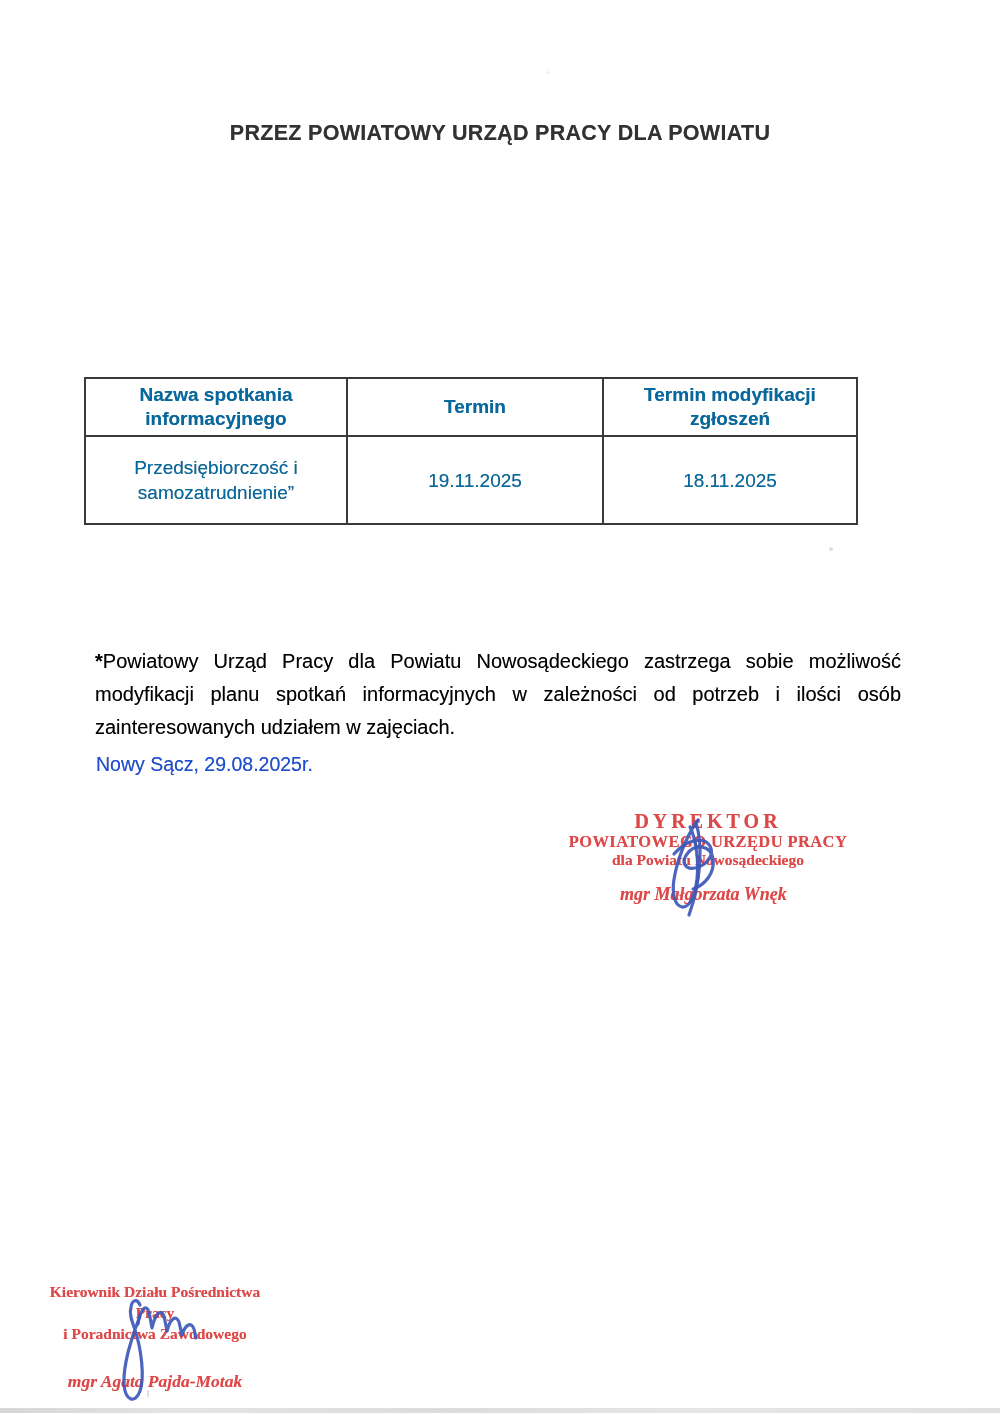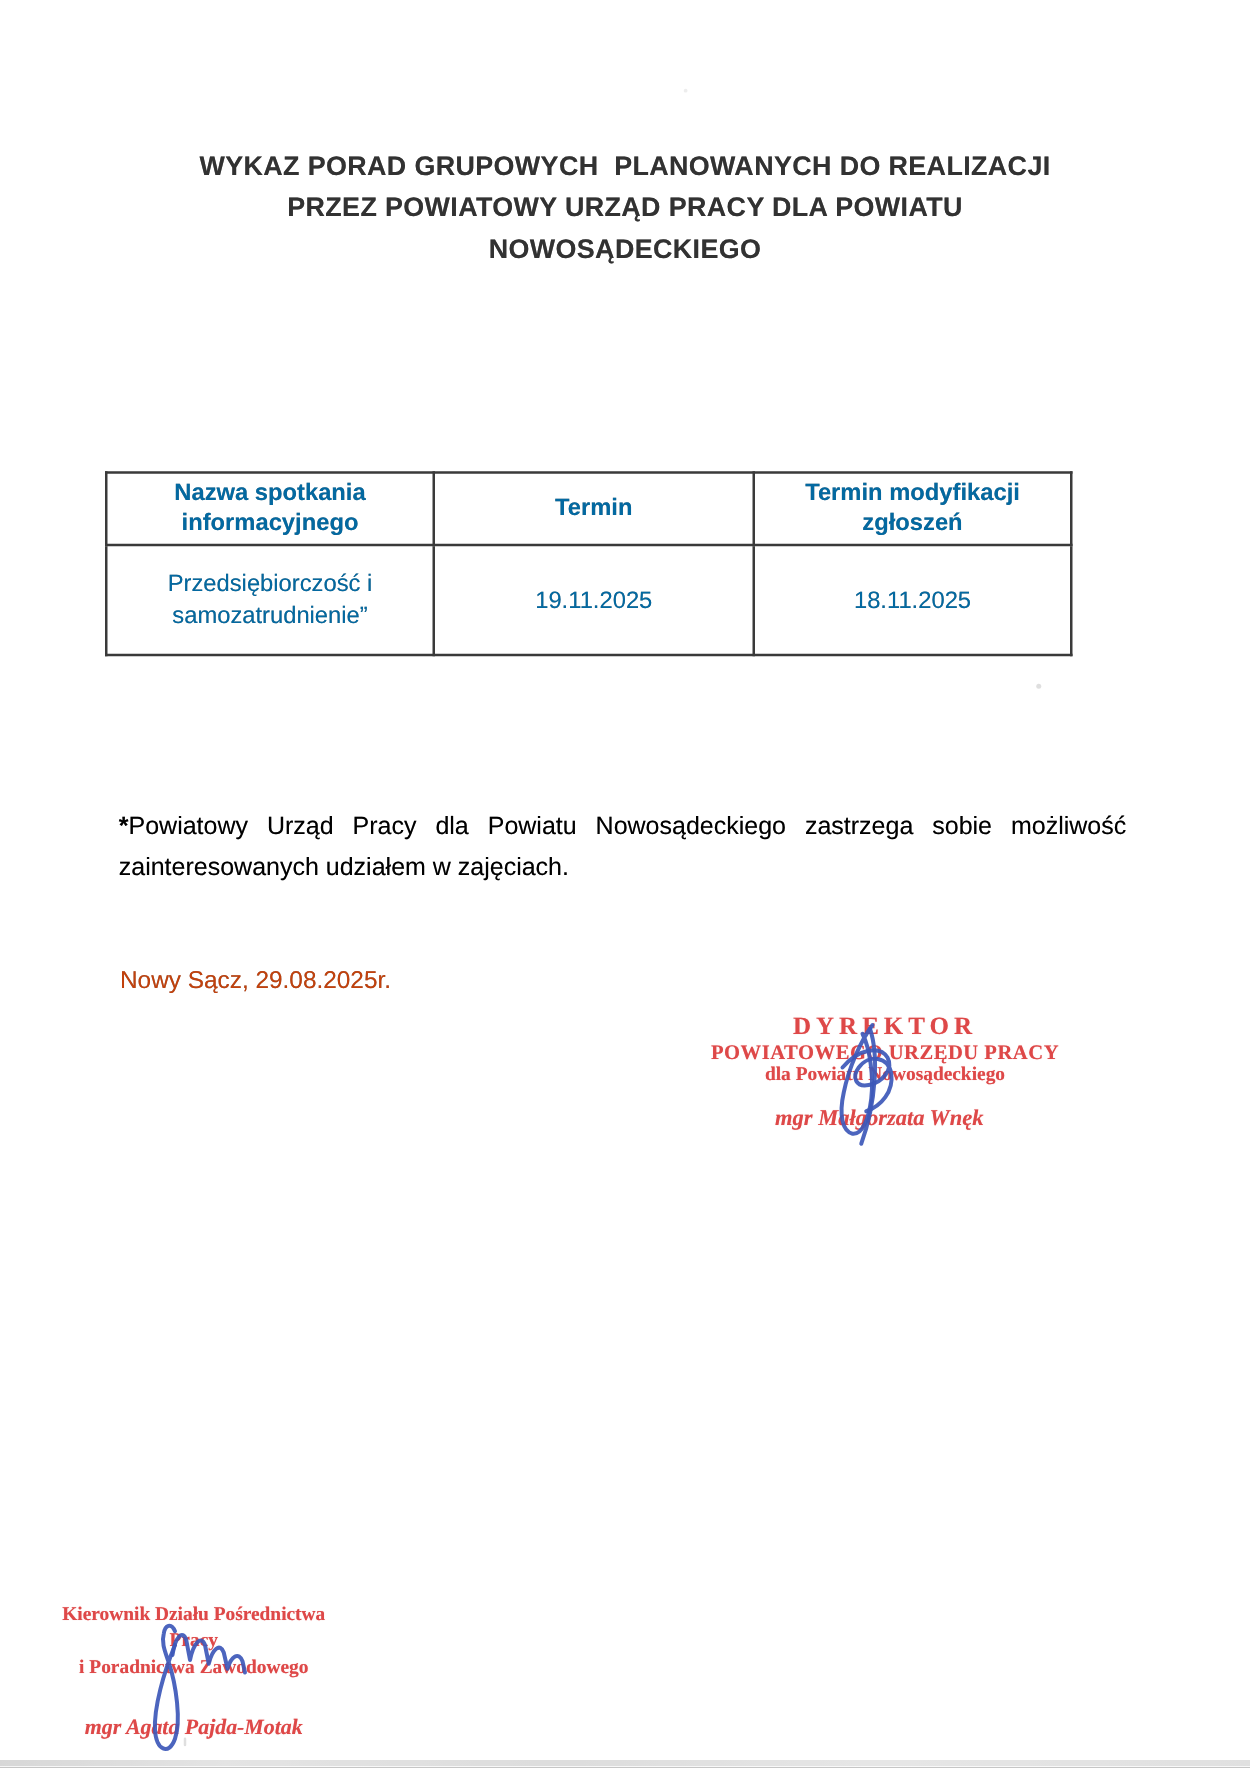--- a/index.html
+++ b/index.html
@@ -61,23 +61,22 @@
   .footnote{
     position:absolute;left:95px;top:645px;width:806px;
     font-size:20px;line-height:33px;color:#000000;
     text-shadow:0 0 .5px rgba(40,40,40,.5);
   }
   .footnote .jline{text-align:justify;text-align-last:justify;}
   .footnote .jline.last{text-align:left;text-align-last:left;}
   .footnote .star{font-weight:bold;}
   .place-date{
     position:absolute;left:96px;top:753px;
-    font-size:19.5px;color:#c2410c;
+    font-size:19.5px;color:#1d4ed8;
     text-shadow:0 0 .5px rgba(40,40,40,.5);
-    margin-top:20px;
   }
   
   .stamp{
     font-family:"Liberation Serif", serif;
     color:var(--stamp-red,#de4848);
     text-align:center;
     position:absolute;
     text-shadow:0 0 .6px rgba(222,72,72,.55);
   }
   .stamp-director{left:558px;top:810px;width:300px;}
@@ -115,23 +114,21 @@
   .speck.a{left:829px;top:547px;width:4px;height:4px;}
   .speck.b{left:147px;top:1390px;width:2px;height:7px;border-radius:1px;}
   .speck.c{left:547px;top:71px;width:3px;height:3px;opacity:.25;}
 </style>
 </head>
 <body>
 
 <div class="page">
 
   <div class="doc-title">
-    <div class="tline">WYKAZ PORAD GRUPOWYCH  PLANOWANYCH DO REALIZACJI</div>
     <div class="tline">PRZEZ POWIATOWY URZĄD PRACY DLA POWIATU</div>
-    <div class="tline">NOWOSĄDECKIEGO</div>
   </div>
 
   <table class="schedule">
     <colgroup>
         <col class="c1">
         <col class="c2">
         <col class="c3">
       </colgroup>
     <thead>
       <tr>
@@ -144,20 +141,21 @@
       <tr>
         <td>Przedsiębiorczość i samozatrudnienie”</td>
         <td>19.11.2025</td>
         <td>18.11.2025</td>
       </tr>
     </tbody>
   </table>
 
   <div class="footnote">
     <div class="jline"><span class="star">*</span><span>Powiatowy Urząd Pracy dla Powiatu Nowosądeckiego zastrzega sobie możliwość</span></div>
+    <div class="jline">modyfikacji planu spotkań informacyjnych w zależności od potrzeb i ilości osób</div>
     <div class="jline last">zainteresowanych udziałem w zajęciach.</div>
   </div>
 
   <div class="place-date">Nowy Sącz, 29.08.2025r.</div>
 
   <div class="stamp stamp-director">
     <div class="s1">DYREKTOR</div>
     <div class="s2">POWIATOWEGO URZĘDU PRACY</div>
     <div class="s3">dla Powiatu Nowosądeckiego</div>
     <div class="sig-name">mgr Małgorzata Wnęk</div>

